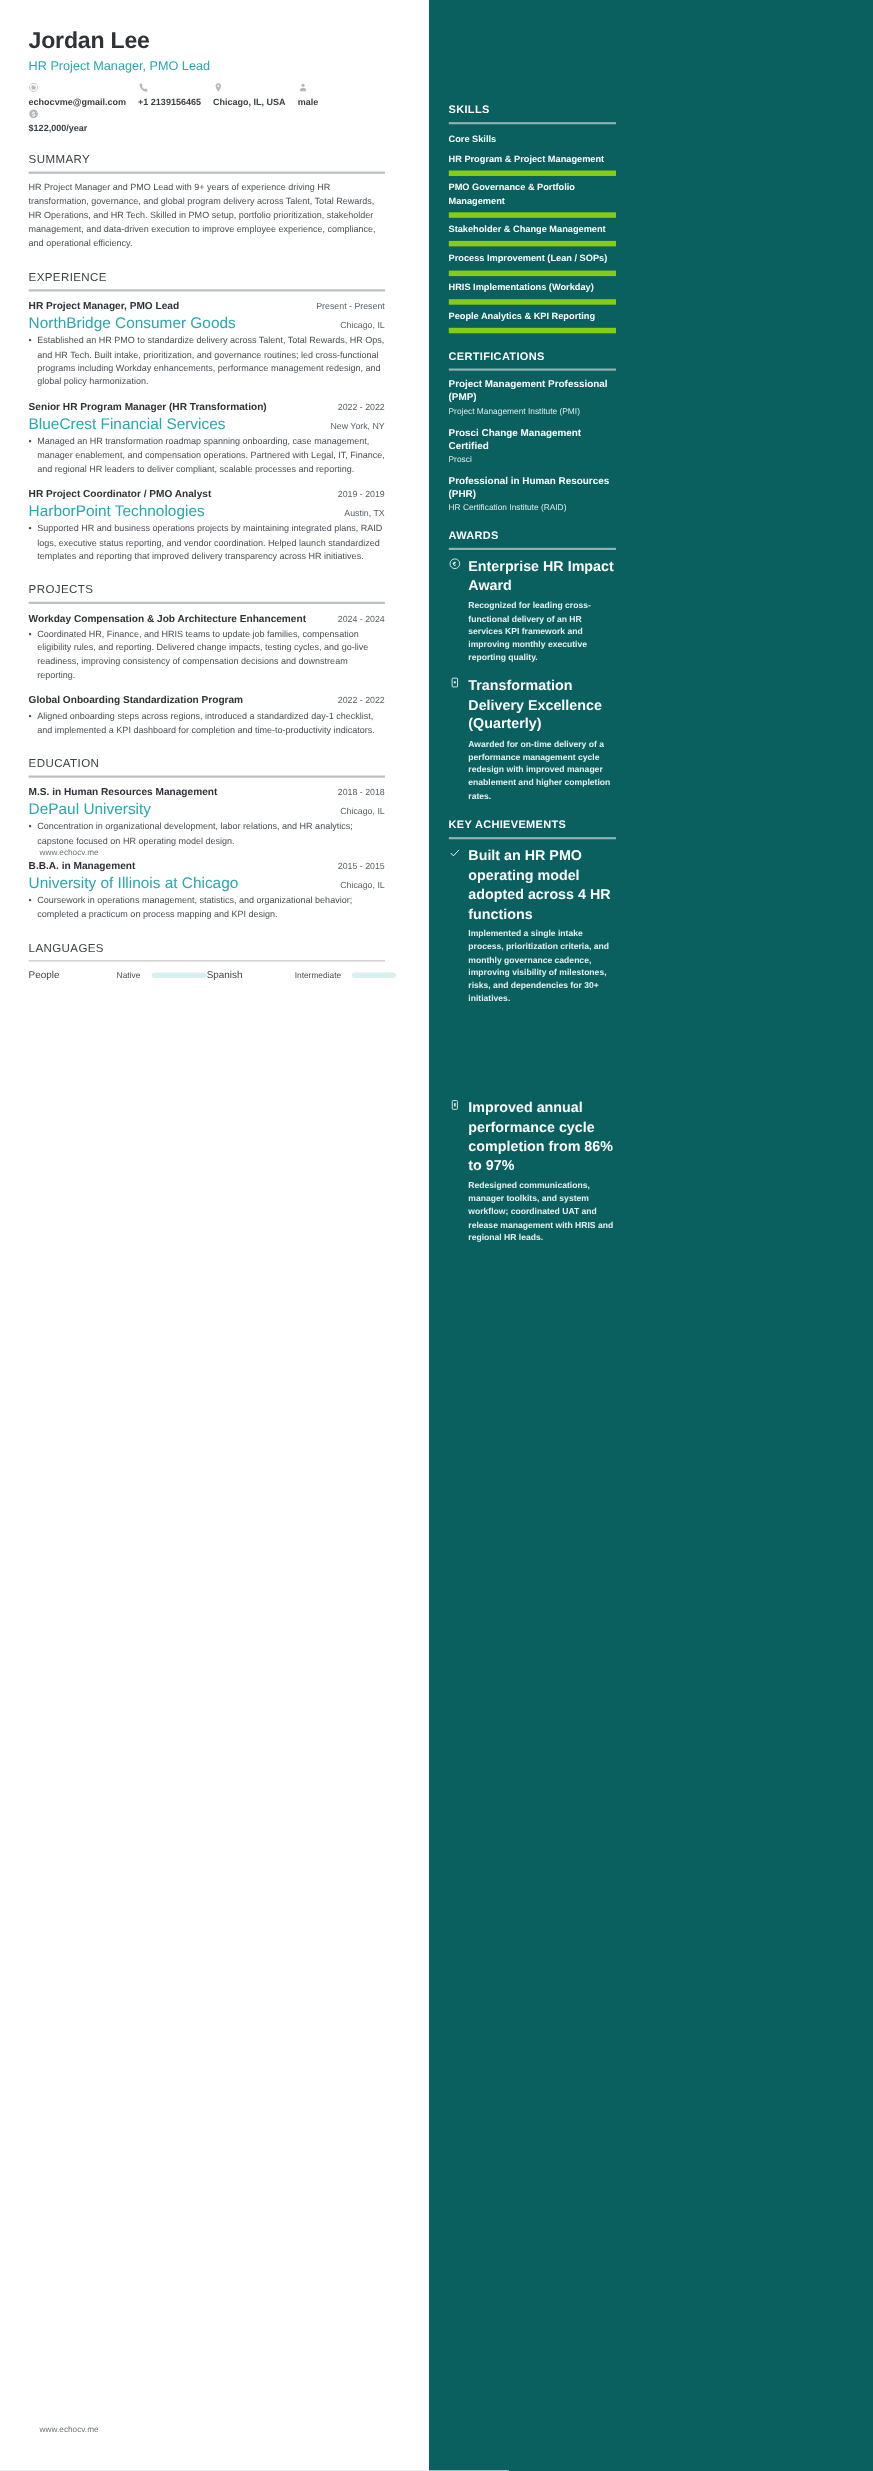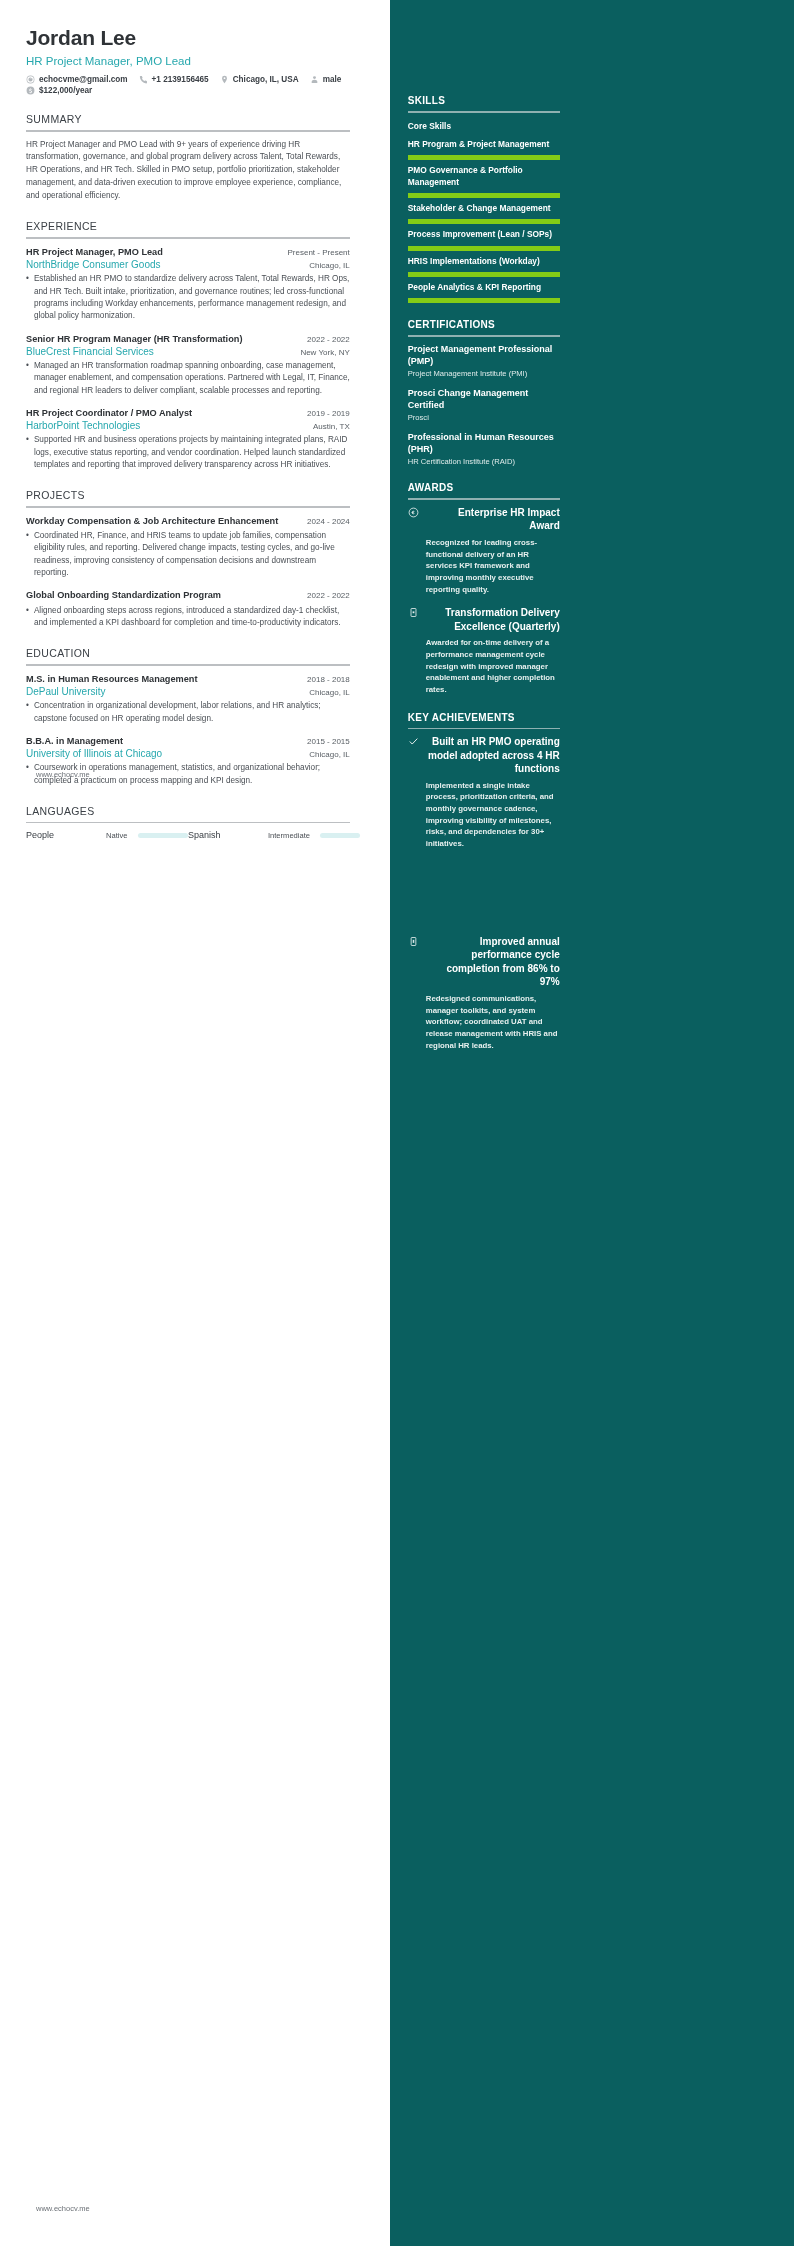--- a/index.html
+++ b/index.html
@@ -45,20 +45,21 @@
     gap: 4px 11px;
     margin-bottom: 2px;
   }
   .contact-item {
     display: flex;
     gap: 4px;
     font-size: 8.2px;
     font-weight: bold;
     color: #3b4046;
     white-space: nowrap;
+    flex-direction: column;
   }
   .cicon {
     width: 9px; height: 9px;
     display: inline-flex;
     align-items: center;
     justify-content: center;
     color: #b4b9bd;
     flex: 0 0 auto;
   }
   .cicon svg { width: 9px; height: 9px; display: block; fill: #b4b9bd; }
@@ -102,21 +103,21 @@
     flex: 0 0 auto;
   }
   .entry-sub {
     display: flex;
     justify-content: space-between;
     align-items: baseline;
     gap: 8px;
     margin-top: 1px;
   }
   .entry-org {
-    font-size: 10px;
+    font-size: 14px;
     color: #27a8ae;
   }
   .entry-loc {
     font-size: 8px;
     color: #5a6066;
     white-space: nowrap;
     flex: 0 0 auto;
   }
   .bullets { margin-top: 3px; }
   .bullet {
@@ -232,25 +233,24 @@
     width: 11px; height: 11px;
     flex: 0 0 auto;
     margin-top: 1px;
     display: flex;
     align-items: center;
     justify-content: center;
   }
   .award-icon svg { width: 11px; height: 11px; display: block; }
   .award-body { flex: 1 1 auto; }
   .award-title {
-    font-size: 10px;
+    font-size: 13px;
     font-weight: bold;
     line-height: 1.35;
     color: #ffffff;
-    text-align: right;
   }
   .award-desc {
     font-size: 7.8px;
     line-height: 1.5;
     color: #e7f0ef;
     margin-top: 4px;
     font-weight: bold;
   }
   .ach-block { margin-top: 2px; }
   .side-spacer { height: 74px; }

